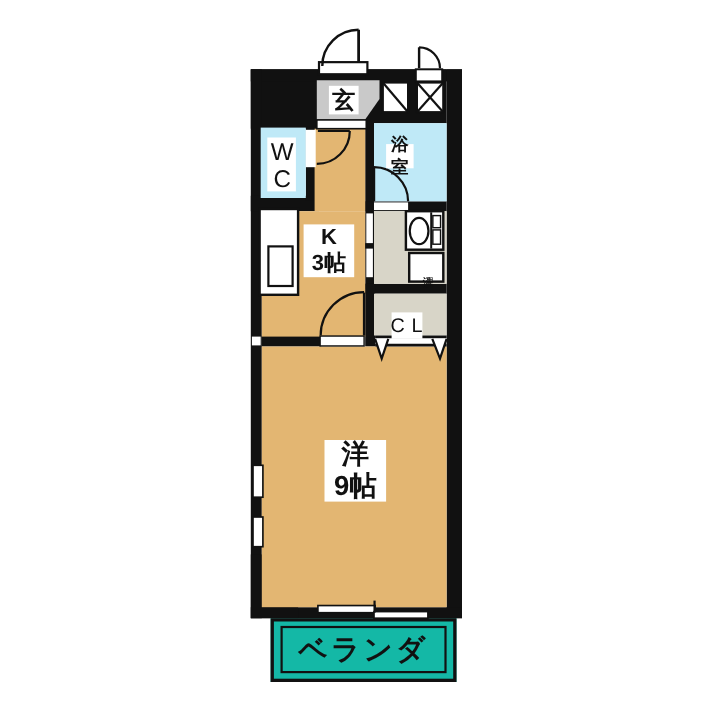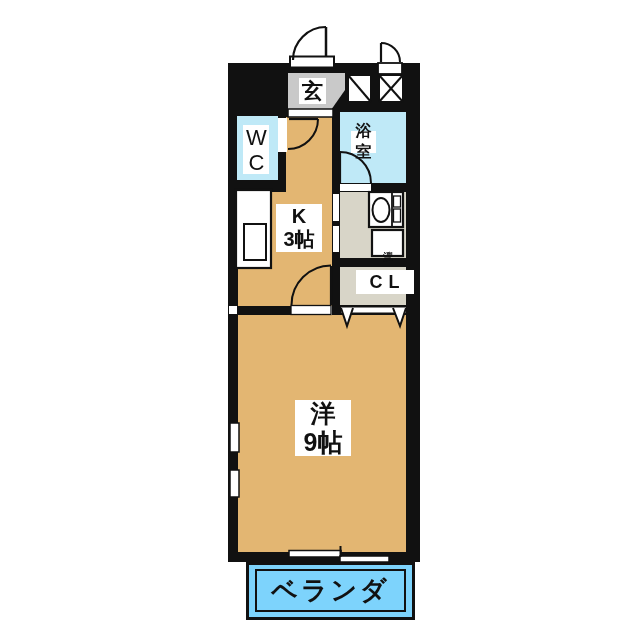--- a/index.html
+++ b/index.html
@@ -7,21 +7,21 @@
          font-family:"Liberation Sans","DejaVu Sans",sans-serif;}
   .wall{position:absolute;background:#111111;}
   .floor-tan{position:absolute;background:#e3b672;}
   .floor-blue{position:absolute;background:#bfe9f7;}
   .floor-gray{position:absolute;background:#d8d5c8;}
   .lbl{position:absolute;background:#ffffff;color:#111;display:flex;align-items:center;
        justify-content:center;text-align:center;font-weight:600;white-space:pre-line;}
   .vert{writing-mode:vertical-rl;text-orientation:upright;}
   svg{position:absolute;left:0;top:0;}
   .veranda-outer{position:absolute;left:246px;top:562px;width:169px;height:58px;
-       background:#7dd3fc;border:3px solid #111;box-sizing:border-box;}
+       background:#14b8a6;border:3px solid #111;box-sizing:border-box;}
   .veranda-inner{position:absolute;inset:4px 6px 5px 6px;border:2px solid #111;
        display:flex;align-items:center;justify-content:center;}
   .veranda-text{font-size:26px;font-weight:600;letter-spacing:3px;color:#111;}
 </style>
 </head>
 <body>
 
 <div id="stage">
 
   <div class="wall" style="left:228px;top:63px;width:62px;height:54px;"></div>
@@ -127,21 +127,21 @@
 
   <div class="lbl" style="left:276px;top:204px;width:46px;height:48px;font-size:20px;line-height:1.15;">
     <span>K
 3帖</span>
   </div>
 
   <div class="lbl" style="left:374px;top:231px;width:27px;height:24px;font-size:10px;background:transparent;font-weight:500;">
     <span class="vert">洗濯</span>
   </div>
 
-  <div class="lbl" style="left:356px;top:270px;width:58px;height:24px;font-size:18px;font-weight:700;letter-spacing:6px;padding-left:5px;box-sizing:border-box;">
+  <div class="lbl" style="left:356px;top:284px;width:28px;height:24px;font-size:18px;font-weight:400;letter-spacing:6px;padding-left:5px;box-sizing:border-box;">
     <span>CL</span>
   </div>
 
   <div class="lbl" style="left:295px;top:400px;width:56px;height:56px;font-size:25px;line-height:1.15;">
     <span>洋
 9帖</span>
   </div>
 
 </div>
 

